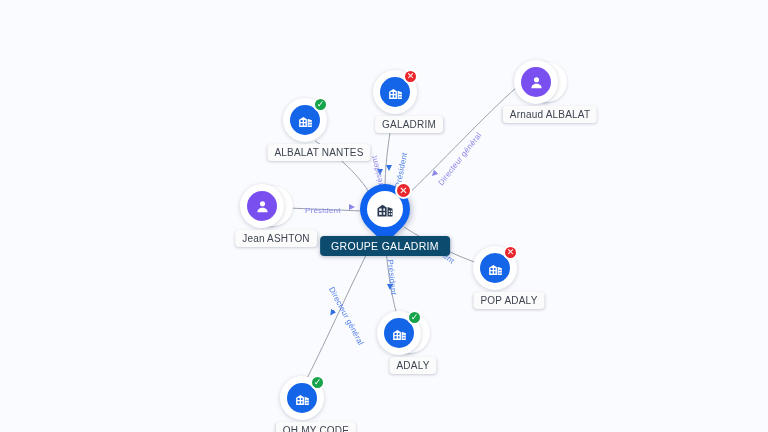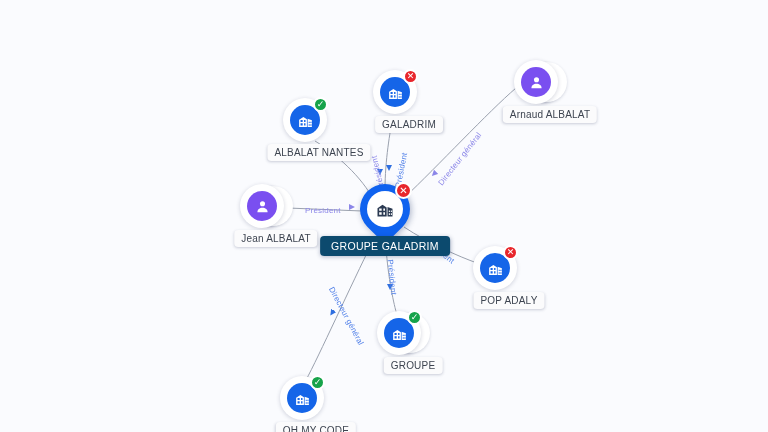--- a/index.html
+++ b/index.html
@@ -190,21 +190,21 @@
 
   <div class="node" style="left:262px;top:206px;">
     <div class="node-ico stack">
       <div class="disc person">
         <svg width="17" height="17" viewBox="0 0 24 24" fill="#fff">
           <circle cx="12" cy="8.2" r="3.6"></circle>
           <path d="M4.8 20c0-3.9 3.2-6.3 7.2-6.3s7.2 2.4 7.2 6.3H4.8z"></path>
         </svg>
       </div>
     </div>
-    <div class="cap">Jean ALBALAT</div>
+    <div class="cap">Jean ASHTON</div>
   </div>
 
   <div class="node" style="left:495px;top:268px;">
     <div class="node-ico">
       <div class="disc company">
         <svg width="17" height="17" viewBox="0 0 24 24" fill="#fff">
           <path d="M3 21V11l6-4 5 3.2V21H3zm2-2h3v-3H5v3zm5 0h2v-3h-2v3zM5 14h3v-2.6H5V14zm5 0h2v-2.6h-2V14z"></path>
           <path d="M15 21V9.6l6 2.2V21h-6zm1.6-1.7h1.3v-2.1h-1.3v2.1zm2.4 0h1.3v-2.1H19v2.1zm-2.4-3.6h1.3v-2h-1.3v2zm2.4 0h1.3v-2H19v2z"></path>
         </svg>
       </div>
@@ -216,21 +216,21 @@
   <div class="node" style="left:399px;top:333px;">
     <div class="node-ico stack">
       <div class="disc company">
         <svg width="17" height="17" viewBox="0 0 24 24" fill="#fff">
           <path d="M3 21V11l6-4 5 3.2V21H3zm2-2h3v-3H5v3zm5 0h2v-3h-2v3zM5 14h3v-2.6H5V14zm5 0h2v-2.6h-2V14z"></path>
           <path d="M15 21V9.6l6 2.2V21h-6zm1.6-1.7h1.3v-2.1h-1.3v2.1zm2.4 0h1.3v-2.1H19v2.1zm-2.4-3.6h1.3v-2h-1.3v2zm2.4 0h1.3v-2H19v2z"></path>
         </svg>
       </div>
       <div class="badge ok">✓</div>
     </div>
-    <div class="cap">GROUPE</div>
+    <div class="cap">ADALY</div>
   </div>
 
   <div class="node" style="left:302px;top:398px;">
     <div class="node-ico">
       <div class="disc company">
         <svg width="17" height="17" viewBox="0 0 24 24" fill="#fff">
           <path d="M3 21V11l6-4 5 3.2V21H3zm2-2h3v-3H5v3zm5 0h2v-3h-2v3zM5 14h3v-2.6H5V14zm5 0h2v-2.6h-2V14z"></path>
           <path d="M15 21V9.6l6 2.2V21h-6zm1.6-1.7h1.3v-2.1h-1.3v2.1zm2.4 0h1.3v-2.1H19v2.1zm-2.4-3.6h1.3v-2h-1.3v2zm2.4 0h1.3v-2H19v2z"></path>
         </svg>
       </div>

